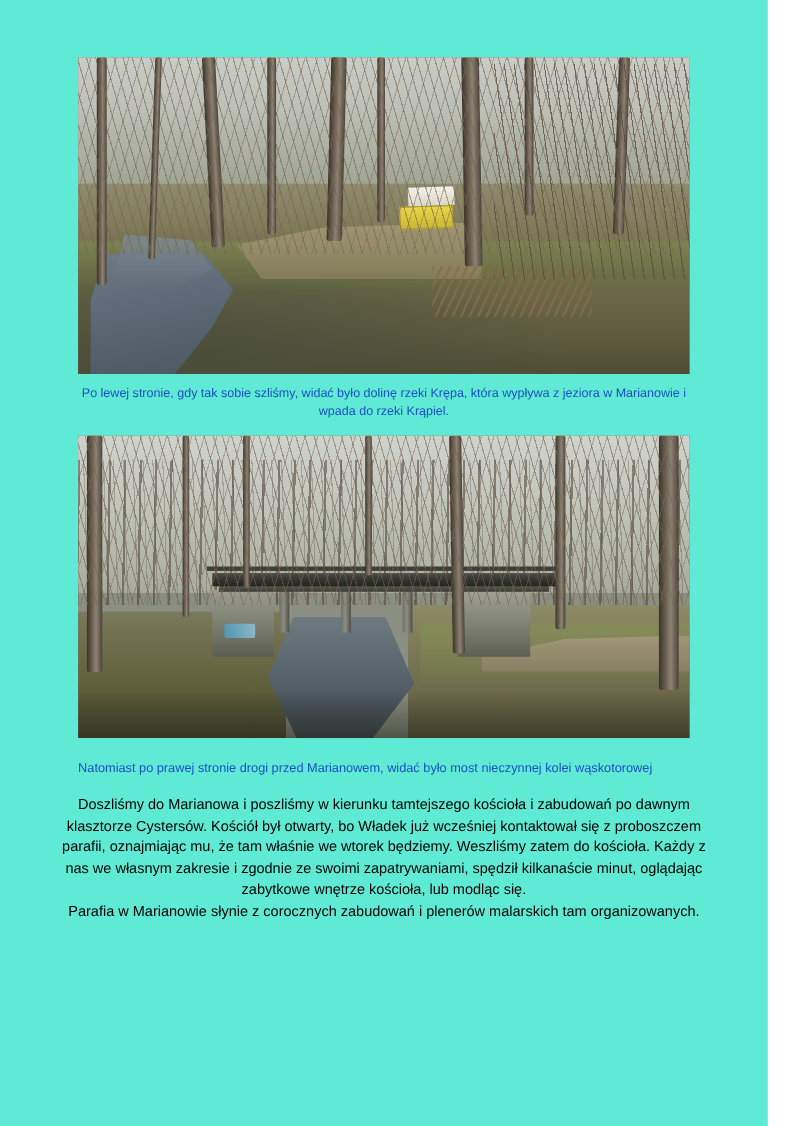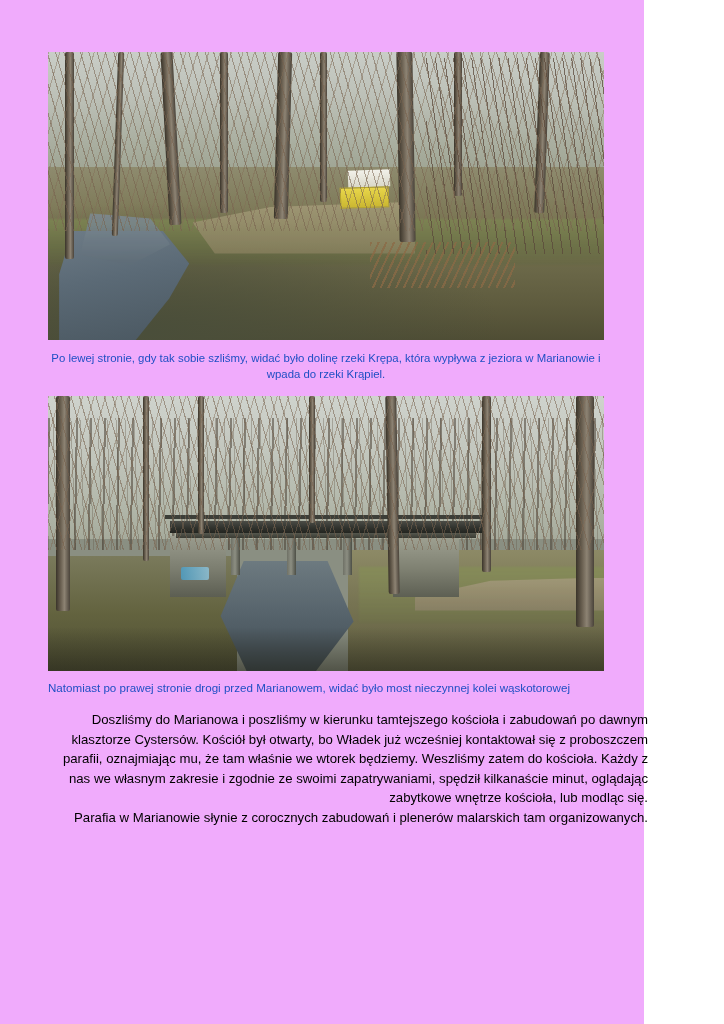--- a/index.html
+++ b/index.html
@@ -9,23 +9,23 @@
   }
   body {
     width: 724px;
     height: 1024px;
     font-family: "Liberation Sans", sans-serif;
     color: #000000;
     overflow: hidden;
   }
   .page {
     position: relative;
-    width: 644px;
+    width: 698px;
     height: 1024px;
-    background: #f0abfc;
+    background: #5eead4;
     box-sizing: border-box;
     padding: 0 48px;
   }
   .content {
     padding-top: 52px;
   }
 
   
   .figure {
     margin: 0;
@@ -47,36 +47,36 @@
     margin: 0 auto;
     font-size: 11.4px;
     line-height: 16px;
     color: #1f4fc4;
     text-align: center;
     padding-top: 10px;
   }
   .caption.left {
     text-align: left;
     font-size: 11.6px;
-    padding-top: 9px;
+    padding-top: 20px;
     padding-bottom: 0;
   }
   .gap-between {
     height: 14px;
   }
 
   
   .body-text {
     width: 600px;
     margin: 0 auto;
     padding-top: 14px;
     font-size: 13.2px;
     line-height: 19.5px;
     color: #000000;
-    text-align: right;
+    text-align: center;
   }
   .body-text p {
     margin: 0;
   }
 
   
   .sky1 {
     position: absolute; left: 0; top: 0; width: 100%; height: 46%;
     background: linear-gradient(180deg,#c9cdc7 0%, #bcc0b7 35%, #a9ae9f 70%, #9aa08e 100%);
   }

